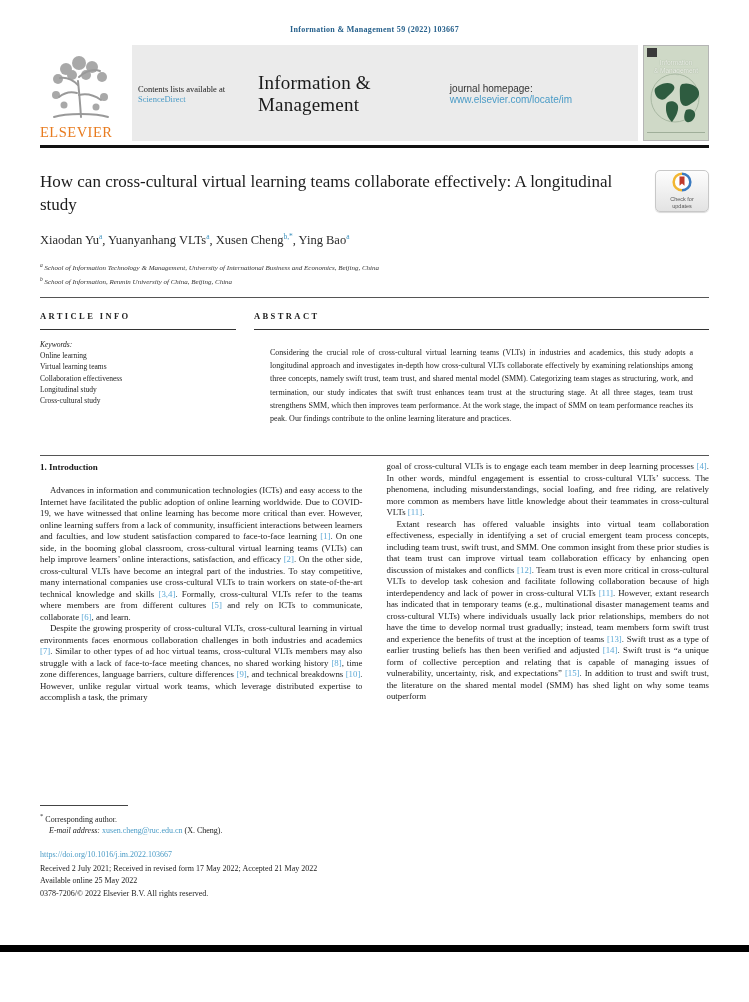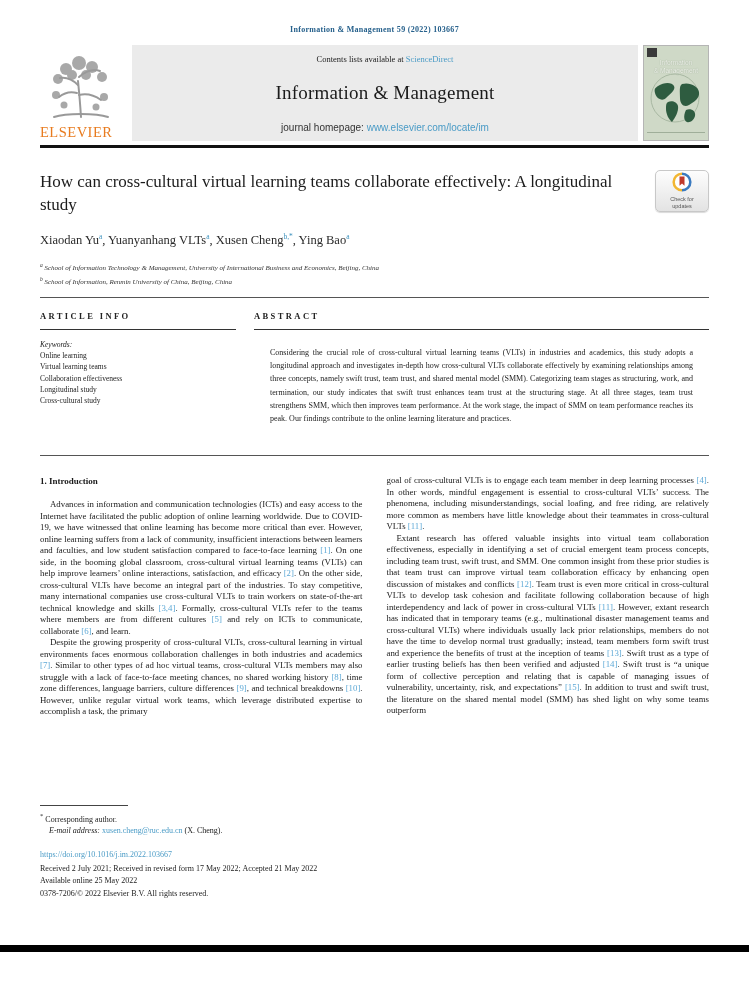--- a/index.html
+++ b/index.html
@@ -9,21 +9,21 @@
 
   
   .journal-ref{margin-top:25px;text-align:center;font-size:8px;letter-spacing:.3px;
                color:#27618c;font-weight:bold;}
 
   
   .masthead{display:flex;margin-top:11px;height:96px;}
   .logo-col{width:92px;display:flex;flex-direction:column;align-items:flex-start;justify-content:flex-end;}
   .logo-col svg{display:block;margin-left:6px;}
   .elsevier-word{font-size:14.5px;color:#e87b1f;letter-spacing:.5px;margin-top:1px;}
-  .mast-center{flex:1;background:#ebebeb;display:flex;flex-direction:column;align-items:center;
+  .mast-center{flex:1;background:#ebebeb;display:flex;align-items:center;
                justify-content:space-between;padding:9px 6px 8px;}
   .contents-line{font-size:8.5px;color:#222;}
   .mast-title{font-size:19px;color:#1a1a1a;letter-spacing:.2px;}
   .homepage-line{font-family:"Liberation Sans",sans-serif;font-size:10px;color:#333;}
   a.lnk{color:#4a9bc6;text-decoration:none;}
   .cover-thumb{width:64px;margin-left:5px;background:#cfd9c7;border:1px solid #b5b5b5;
                position:relative;overflow:hidden;}
   .cover-topbar{position:absolute;top:2px;left:3px;width:10px;height:9px;background:#3a3a3a;}
   .cover-title{position:absolute;top:13px;left:0;right:0;text-align:center;
                font-family:"Liberation Sans",sans-serif;font-size:6.5px;line-height:1.25;
@@ -52,21 +52,21 @@
 
   
   .info-abstract{display:grid;grid-template-columns:196px 1fr;column-gap:18px;padding:13px 0 14px;}
   .sec-label{font-size:8.5px;letter-spacing:2.4px;color:#222;font-weight:bold;}
   .label-rule{border-bottom:1px solid #333;margin:8px 0 10px;}
   .kw-label{font-size:7.5px;font-style:italic;color:#222;margin-bottom:1px;}
   .kw-item{font-size:7.5px;line-height:1.5;color:#222;}
   .abstract-text{margin:16px;font-size:8px;line-height:1.65;text-align:justify;color:#222;}
 
   
-  .body-cols{display:grid;grid-template-columns:1fr 1fr;column-gap:24px;margin-top:19px;
+  .body-cols{display:grid;grid-template-columns:1fr 1fr;column-gap:24px;margin-top:5px;
              height:356px;overflow:hidden;}
   .body-cols h2{font-size:9px;font-weight:bold;margin:1px 0 13px;color:#1a1a1a;}
   .body-cols p{margin:0;font-size:8.8px;line-height:11.5px;text-align:justify;color:#202020;}
   .body-cols p.indent{text-indent:10px;}
   .cite{color:#5ea9d6;}
 
   
   .page-footer{position:absolute;left:40px;right:40px;bottom:52px;font-size:8px;color:#222;}
   .fn-rule{width:88px;border-top:1px solid #444;margin-bottom:5px;}
   .fn-line1{line-height:1.5;}

